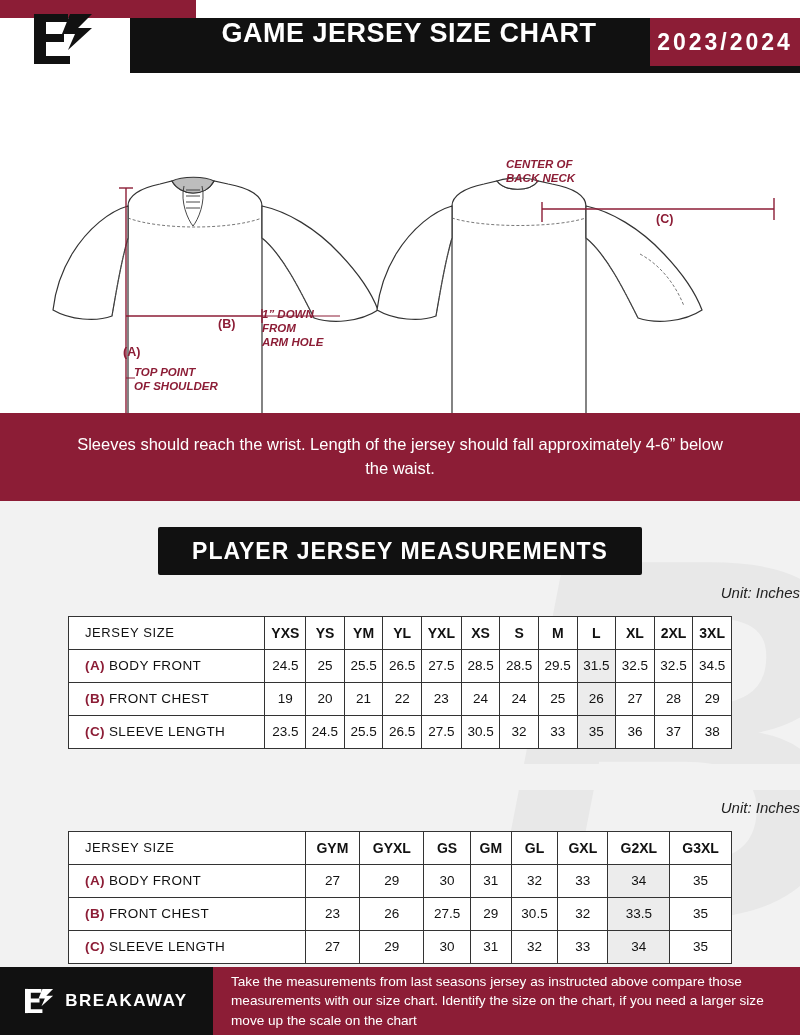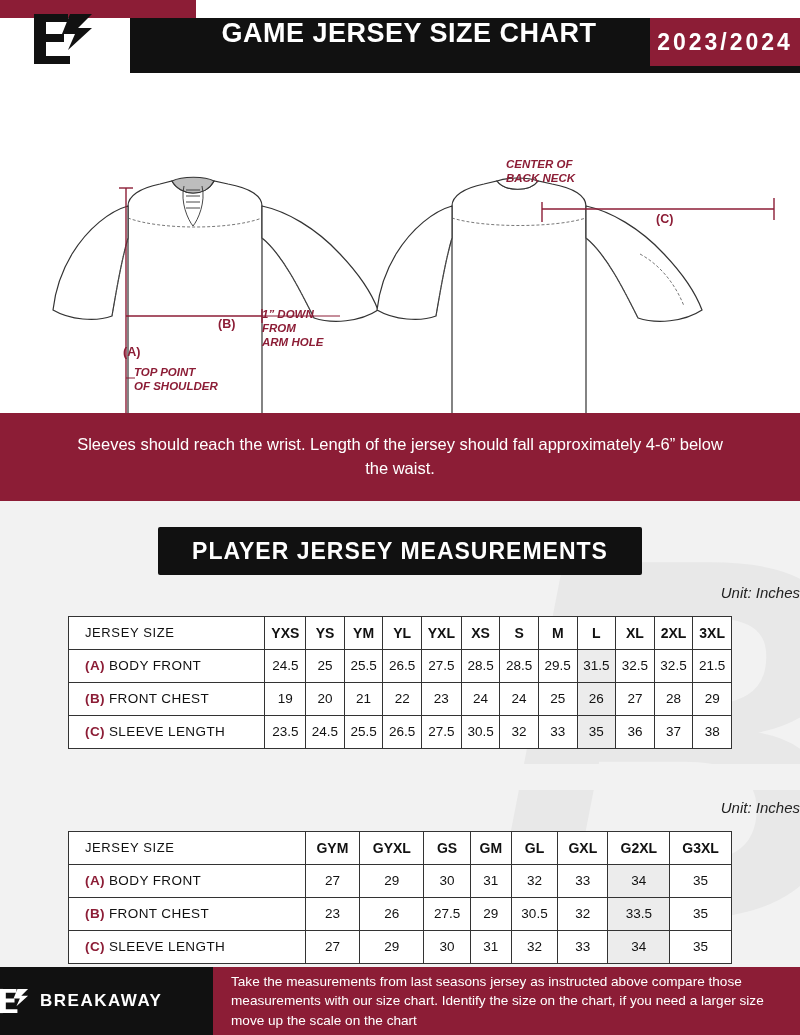--- a/index.html
+++ b/index.html
@@ -175,21 +175,21 @@
   .footer {
     position: absolute;
     left: 0; bottom: 0;
     width: 800px; height: 68px;
     display: flex;
     z-index: 3;
   }
   .footer-left {
     width: 213px; height: 68px;
     background: #111111;
-    display: flex; align-items: center; 
+    display: flex; align-items: center; justify-content: center;
     gap: 10px;
   }
   .footer-left .word {
     color: #ffffff;
     font-size: 17px;
     font-weight: bold;
     letter-spacing: 1.5px;
   }
   .footer-right {
     flex: 1;
@@ -342,21 +342,21 @@
           <td>25</td>
           <td>25.5</td>
           <td>26.5</td>
           <td>27.5</td>
           <td>28.5</td>
           <td>28.5</td>
           <td>29.5</td>
           <td class="shaded">31.5</td>
           <td>32.5</td>
           <td>32.5</td>
-          <td>21.5</td>
+          <td>34.5</td>
         </tr>
         <tr>
           <td class="rowlabel"><span class="tag">(B)</span><span>FRONT CHEST</span></td>
           <td>19</td>
           <td>20</td>
           <td>21</td>
           <td>22</td>
           <td>23</td>
           <td>24</td>
           <td>24</td>

